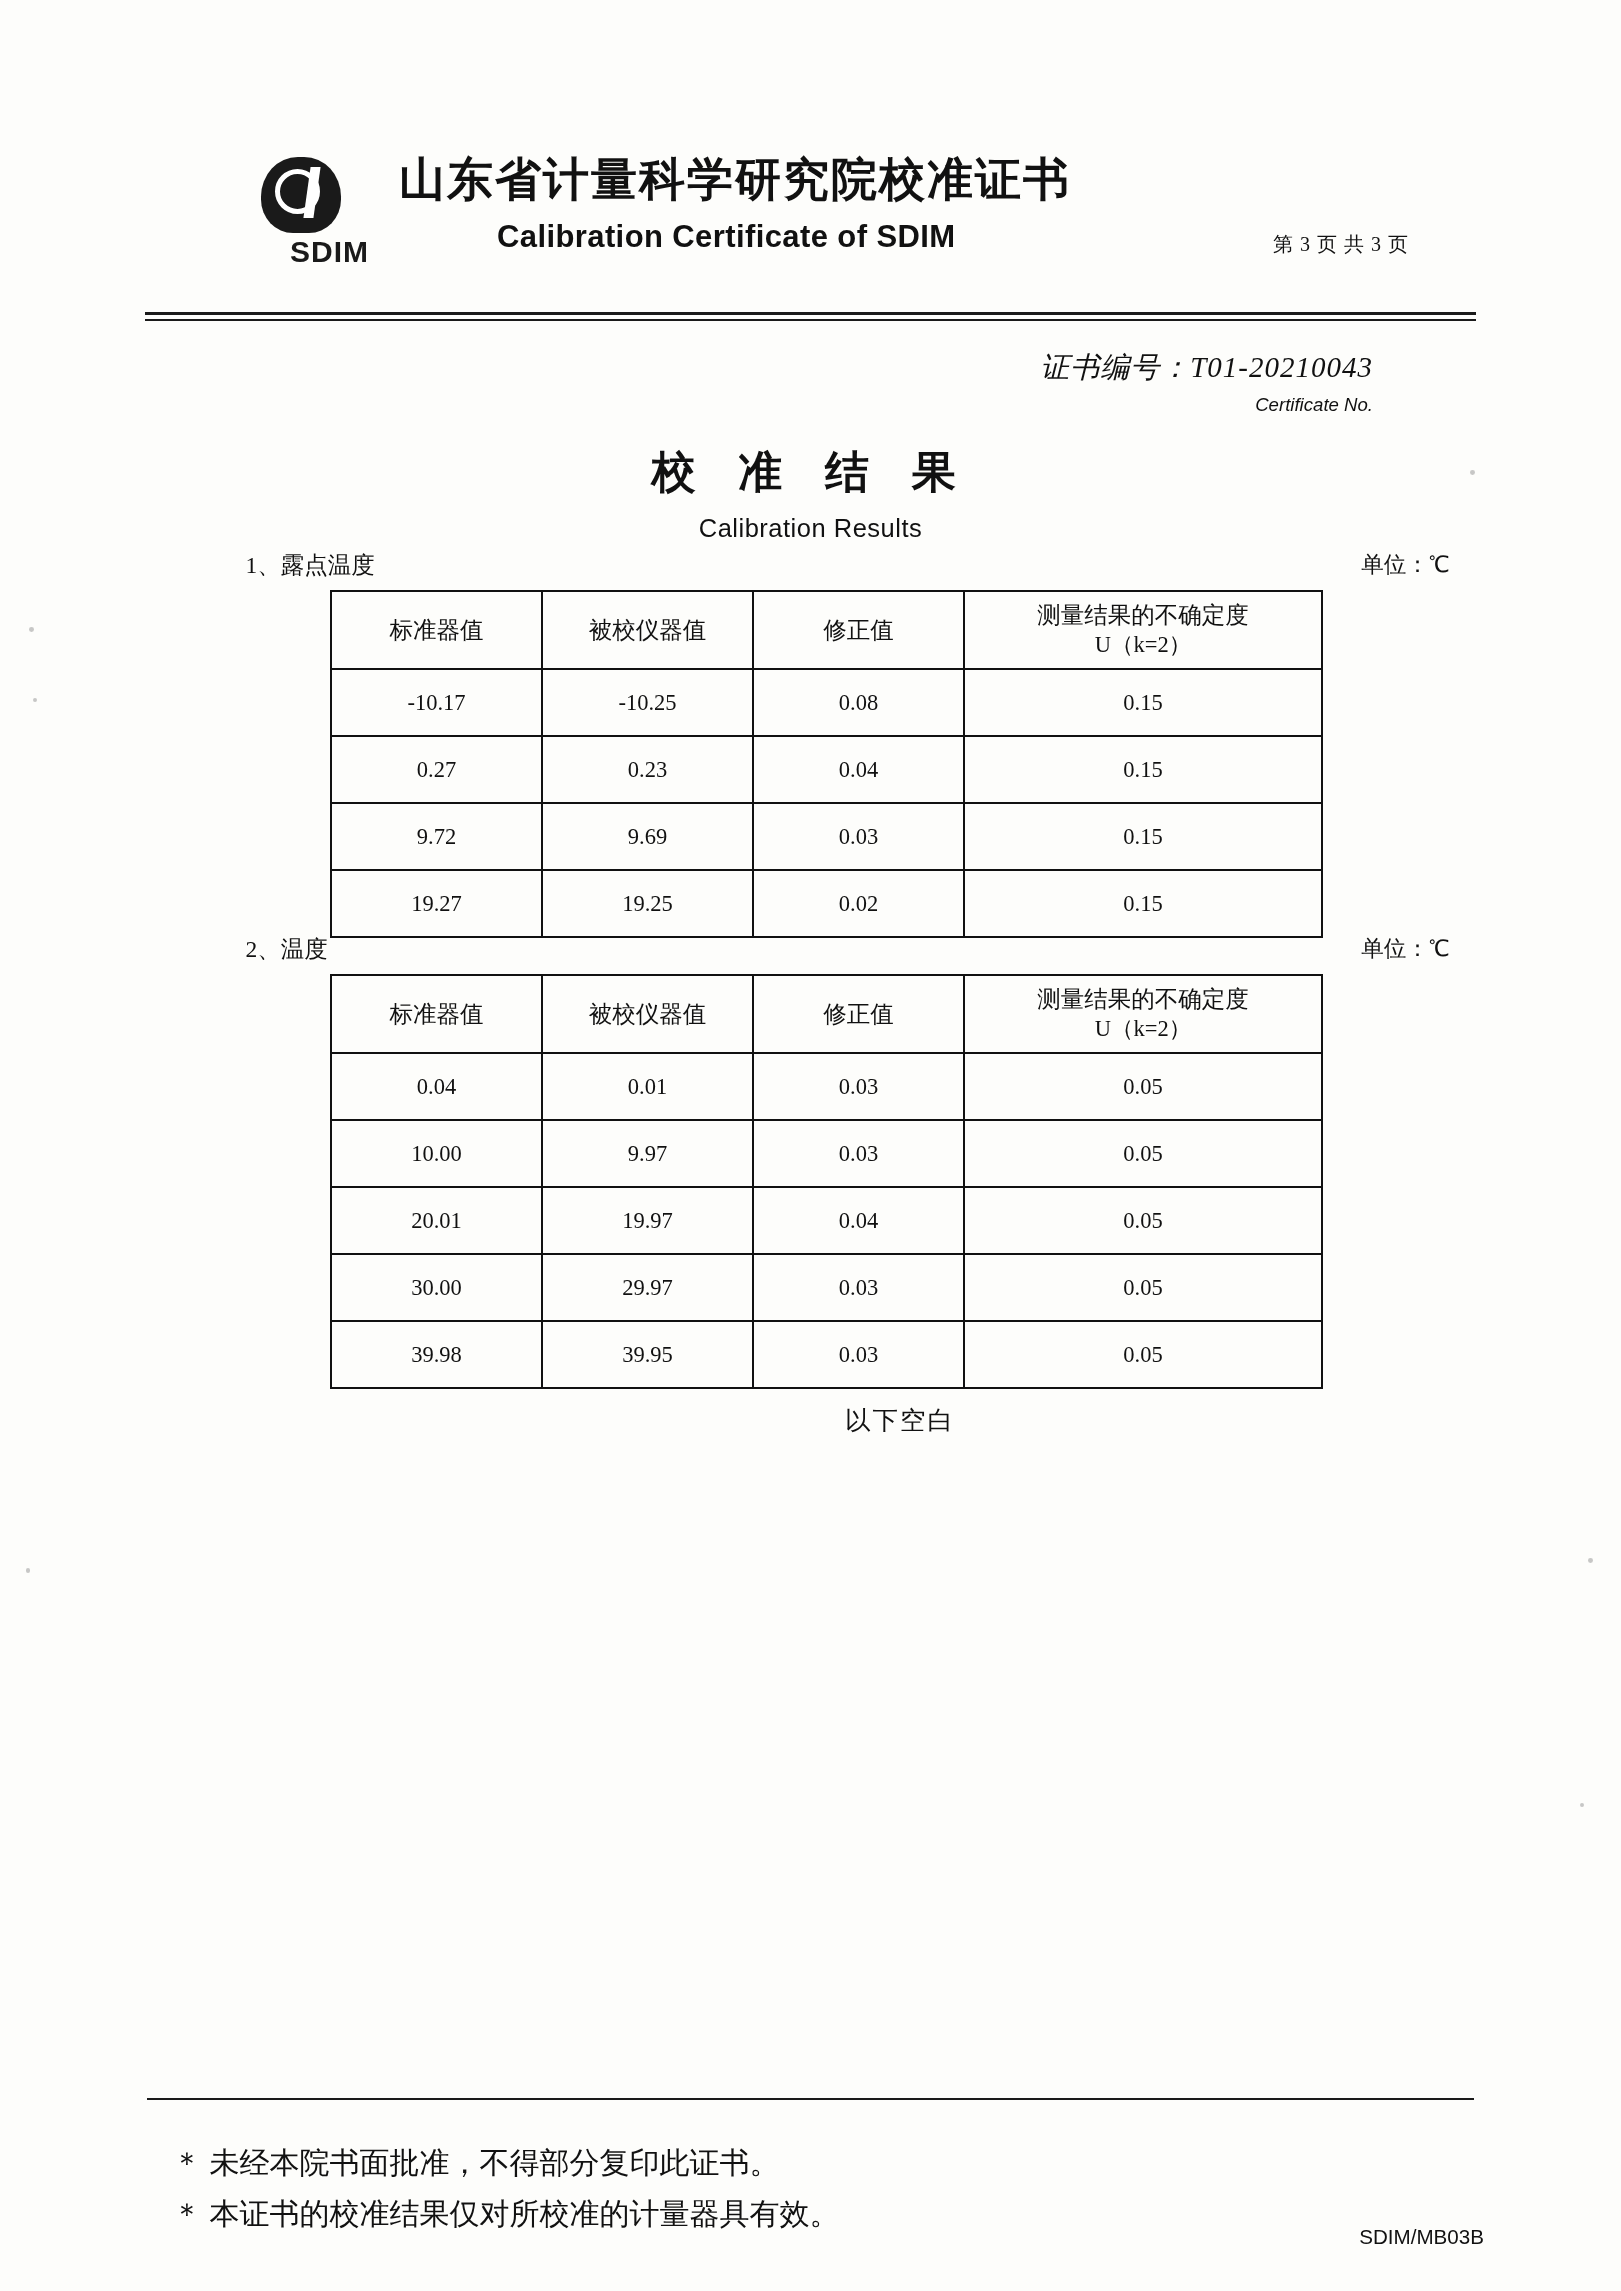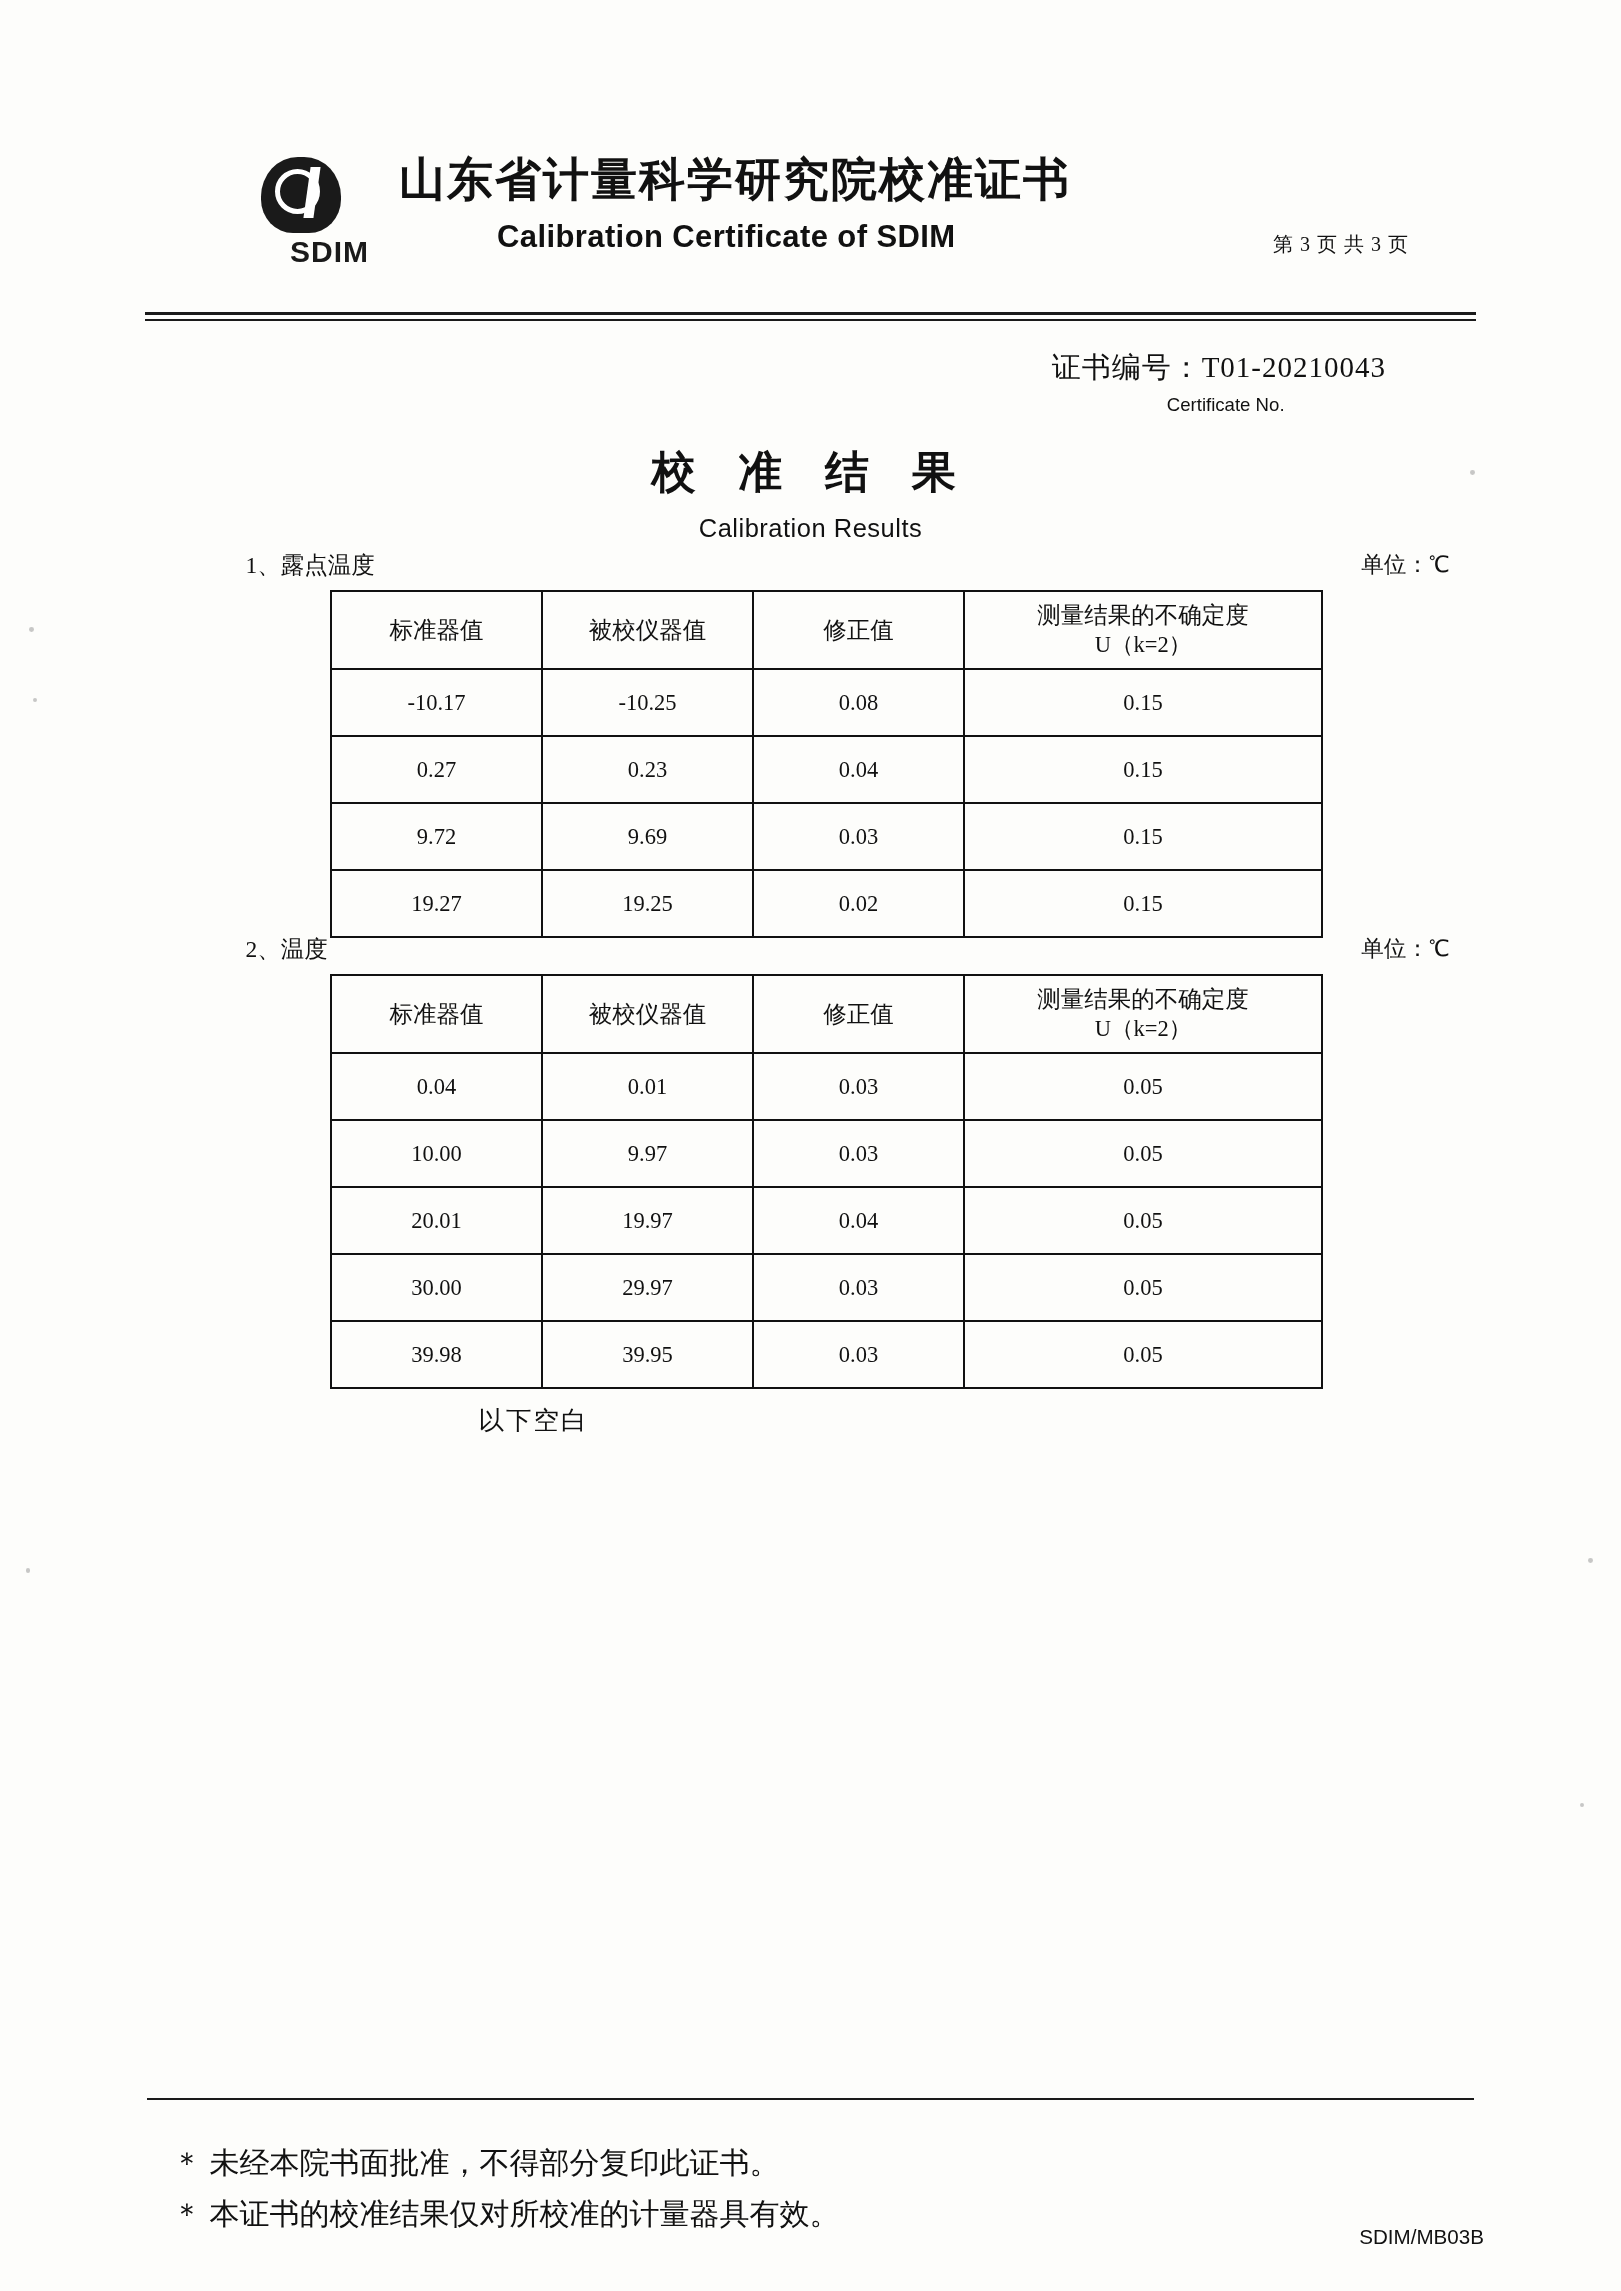--- a/index.html
+++ b/index.html
@@ -114,23 +114,24 @@
     left: 145px;
     right: 145px;
     top: 312px;
     border-top: 3.9px solid #1a1a1a;
     border-bottom: 2px solid #1a1a1a;
     height: 3.9px;
   }
   
   .cert-block {
     position: absolute;
-    right: 235px;
+    right: 248px;
     top: 348px;
-    text-align: center;
+    text-align: right;
+    font-style: italic;
   }
   .cert-cn {
     font-size: 29px;
     letter-spacing: 1px;
     white-space: nowrap;
   }
   .cert-en {
     font-family: "Liberation Sans", sans-serif;
     font-size: 18.6px;
     margin-top: 5.9px;
@@ -208,21 +209,21 @@
   .uhead {
     line-height: 1.25;
   }
   .uhead .l2 {
     font-family: "Liberation Serif", serif;
     font-size: 22.5px;
   }
   .blank-note {
     width: 990px;
     margin: 13.7px auto 0 auto;
-    text-align: left;
+    text-align: center;
     font-size: 25.5px;
     letter-spacing: 2px;
     padding-left: 147px;
     box-sizing: border-box;
   }
   
   .footer-rule {
     position: absolute;
     left: 147px;
     right: 147px;

